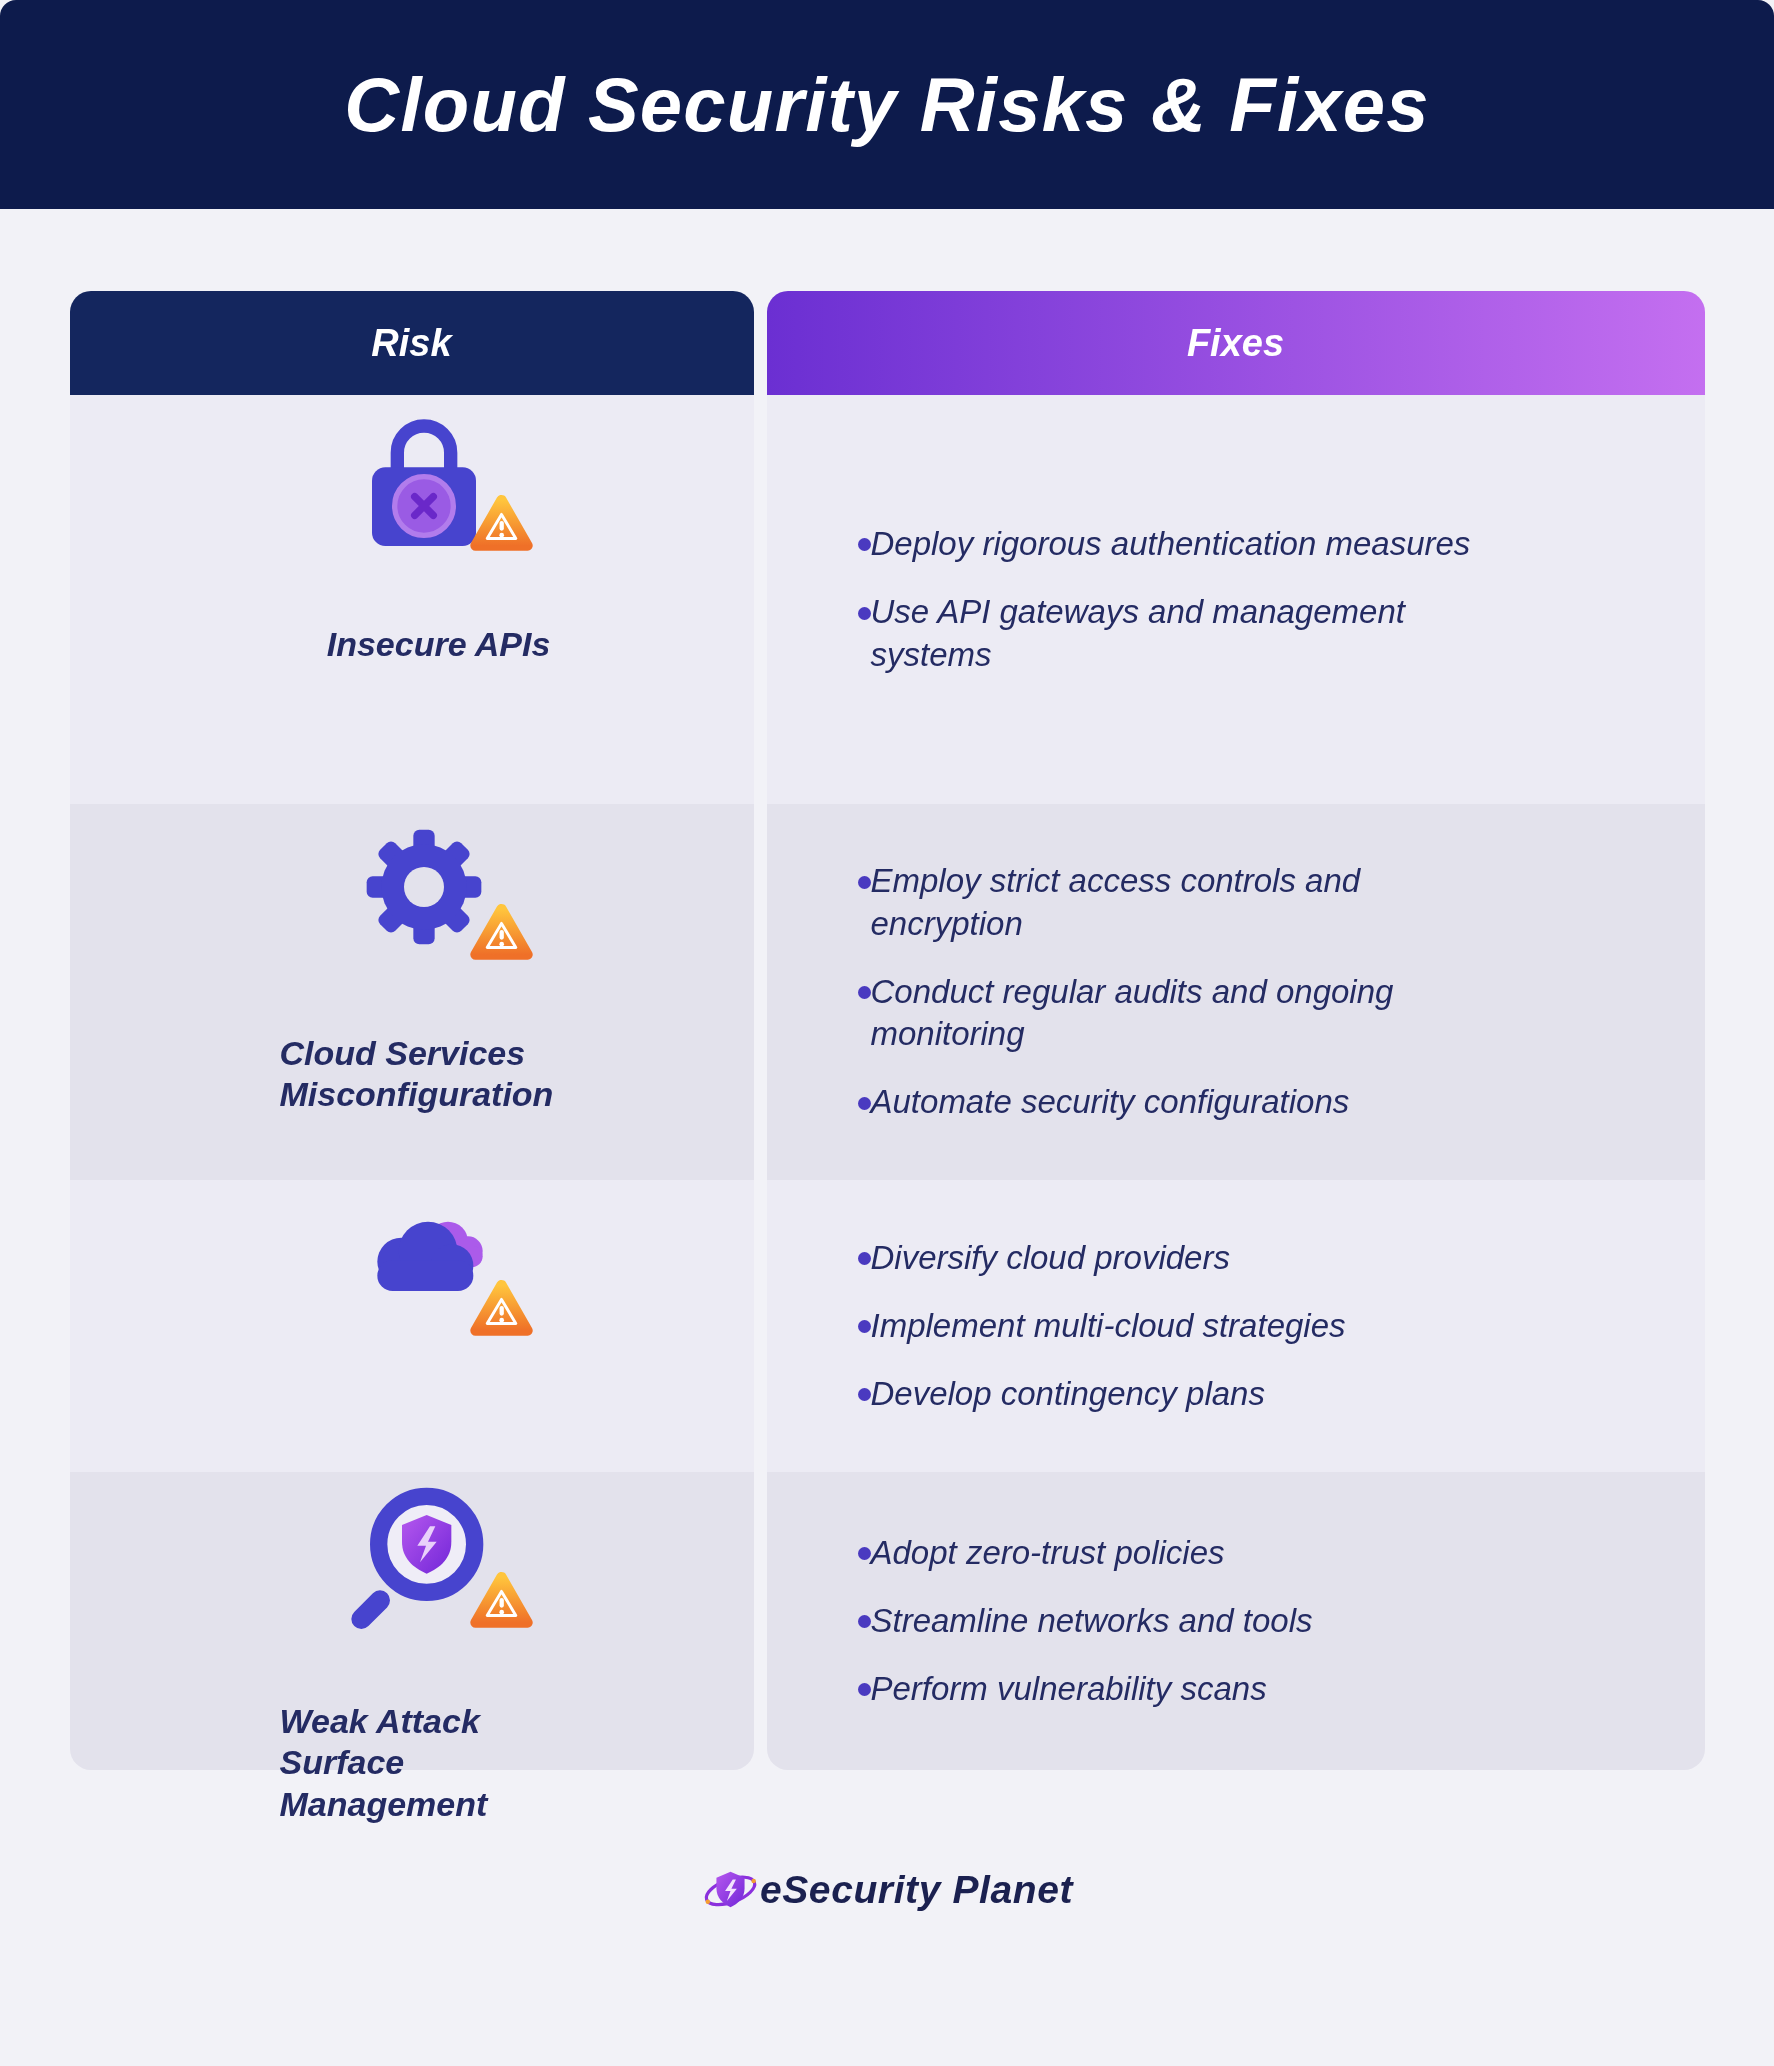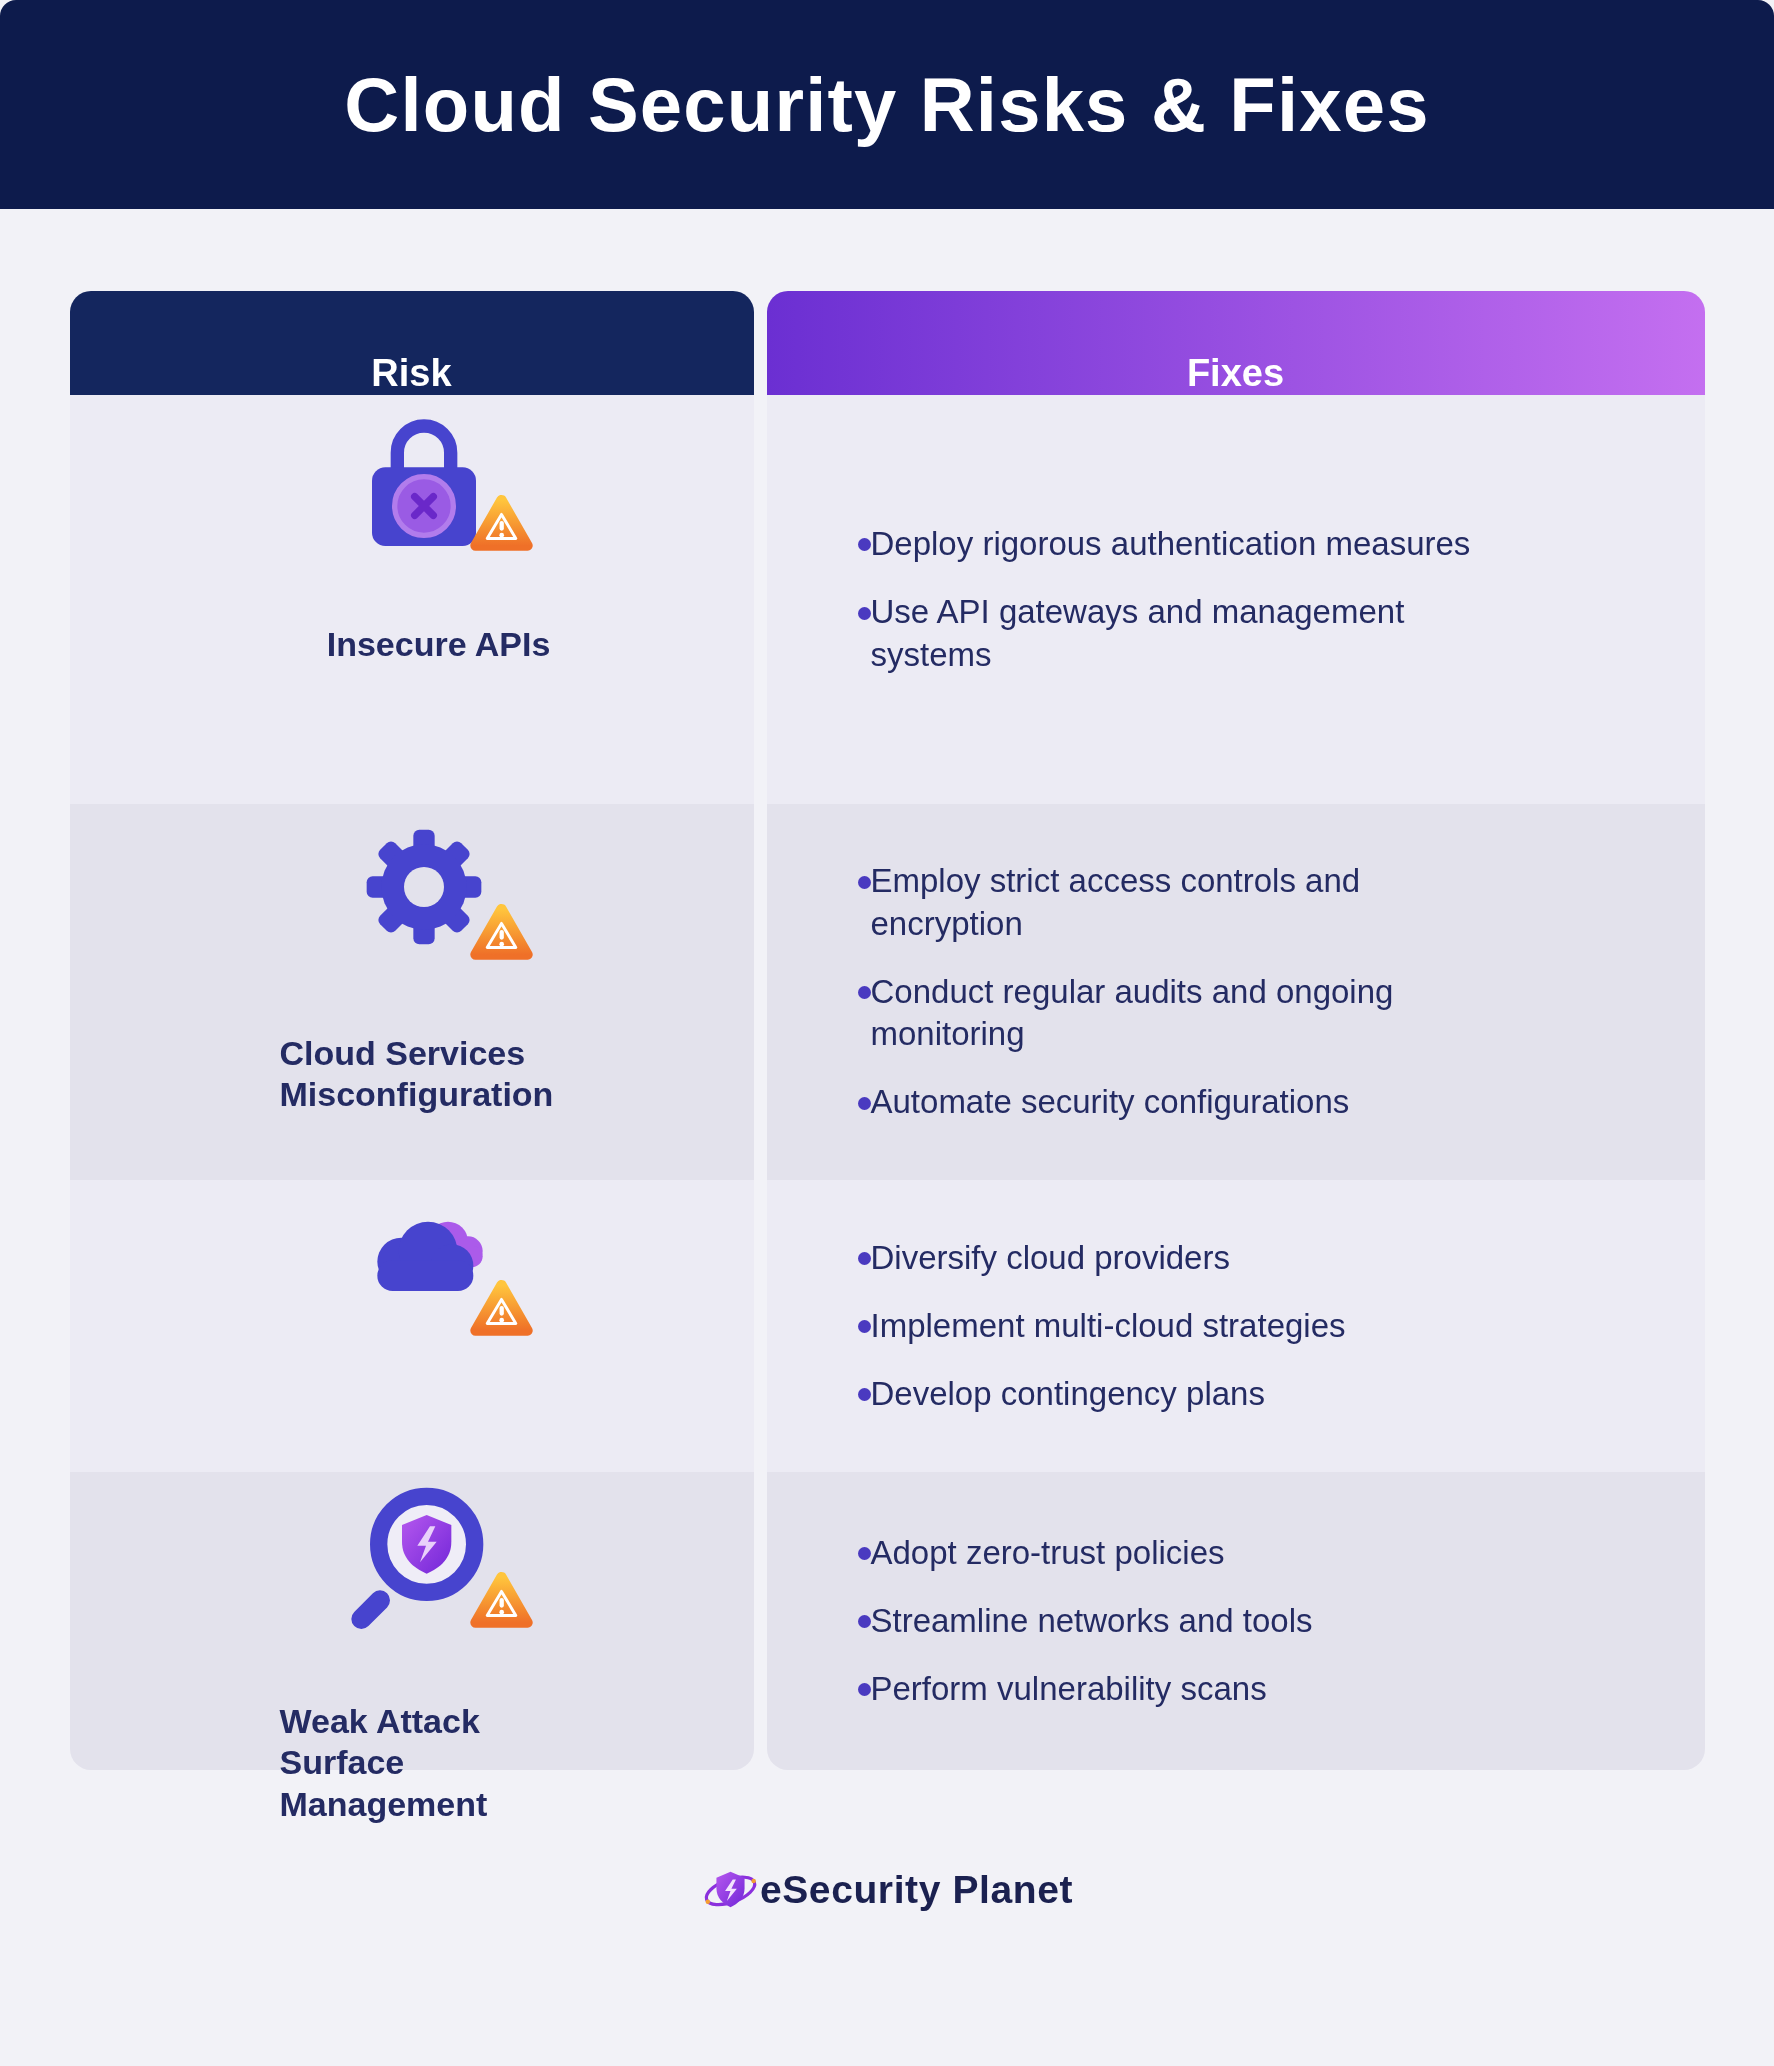--- a/index.html
+++ b/index.html
@@ -15,21 +15,21 @@
     --brand-text:#1B2150;
   }
   *{box-sizing:border-box;}
   html,body{margin:0;padding:0;}
   body{
     width:1774px;height:2066px;
     background:var(--page-bg);
     font-family:"Liberation Sans","DejaVu Sans",sans-serif;
     overflow:hidden;
   }
-  .page{position:relative;width:1774px;height:1516px;}
+  .page{position:relative;width:1774px;height:1516px;font-style:italic;}
 
   
   .banner{
     height:209px;width:100%;
     background:var(--header-bg);
     border-radius:16px 16px 0 0;
     display:flex;align-items:center;justify-content:center;
   }
   .banner h1{
     margin:0;color:#fff;font-size:76px;font-weight:700;letter-spacing:1.2px;
@@ -37,21 +37,21 @@
 
   
   .table{
     width:1635px;margin:82px auto 0;
     display:grid;
     grid-template-columns:684px 938px;
     grid-template-rows:104px 409px 376px 292px 298px;
     column-gap:13px;
   }
   .th{
-    display:flex;align-items:flex-end;justify-content:center;
+    display:flex;align-items:center;justify-content:center;
     color:#fff;font-size:38px;font-weight:700;
   }
   .th-risk{background:var(--risk-header-bg);border-radius:21px 21px 0 0;}
   .th-fixes{background:linear-gradient(90deg,var(--fixes-grad-1),var(--fixes-grad-2));border-radius:21px 21px 0 0;}
 
   .cell{display:flex;align-items:center;}
   .r-light{background:var(--row-light);}
   .r-dark{background:var(--row-dark);}
   .rb{border-radius:0 0 21px 21px;}
 

